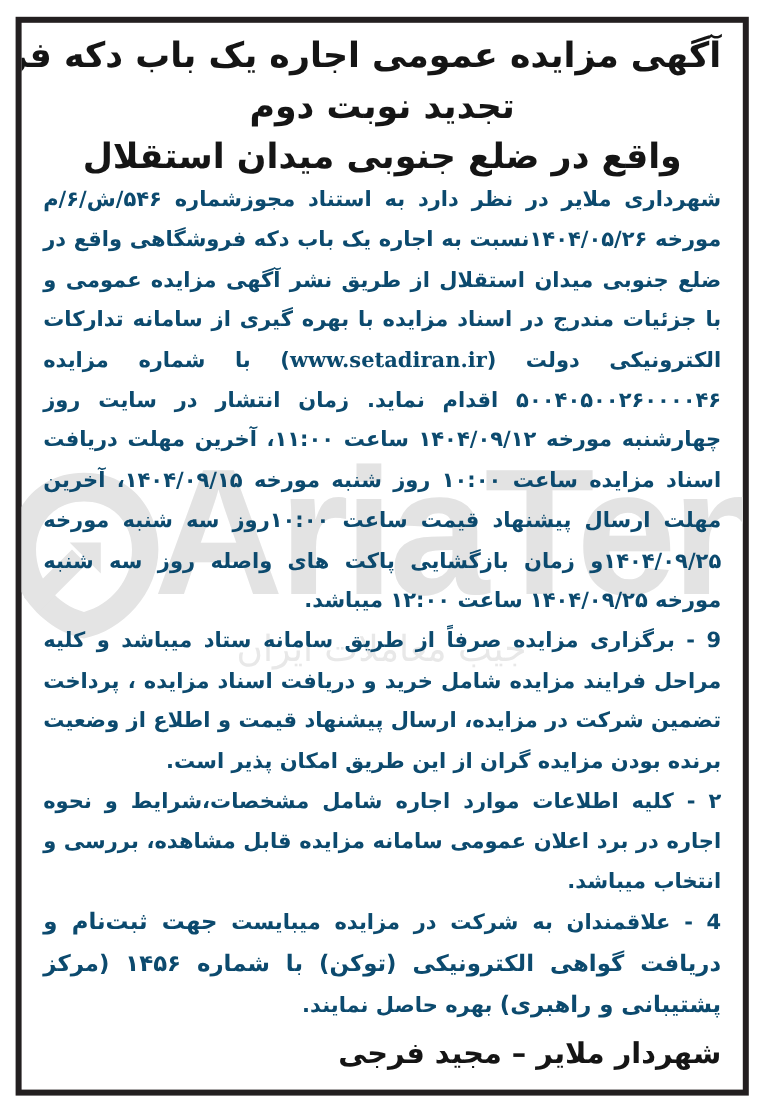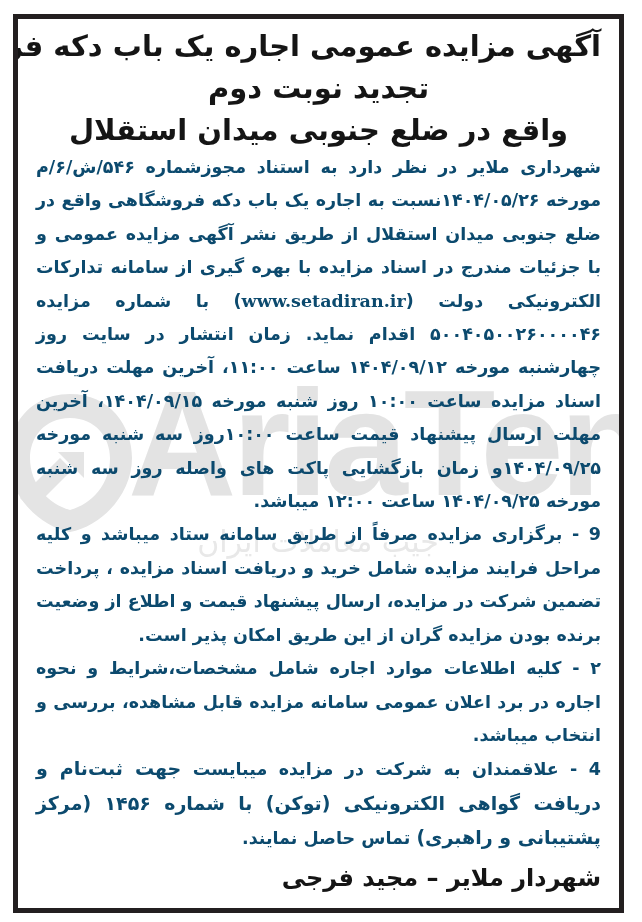--- a/index.html
+++ b/index.html
@@ -129,17 +129,17 @@
     <h1 class="title">
       <span class="line">آگهی مزایده عمومی اجاره یک باب دکه فروشگاهی</span>
       <span class="line">تجدید نوبت دوم</span>
       <span class="line">واقع در ضلع جنوبی میدان استقلال</span>
     </h1>
 
     <p class="para"><span>شهرداری ملایر در نظر دارد به استناد مجوزشماره ۵۴۶/ش/۶/م مورخه ۱۴۰۴/۰۵/۲۶نسبت به اجاره یک باب دکه فروشگاهی واقع در ضلع جنوبی میدان استقلال از طریق نشر آگهی مزایده عمومی و با جزئیات مندرج در اسناد مزایده با بهره گیری از سامانه تدارکات الکترونیکی دولت (</span><span class="ltr">www.setadiran.ir</span><span>) با شماره مزایده ۵۰۰۴۰۵۰۰۲۶۰۰۰۰۴۶ اقدام نماید. زمان انتشار در سایت روز چهارشنبه مورخه ۱۴۰۴/۰۹/۱۲ ساعت ۱۱:۰۰، آخرین مهلت دریافت اسناد مزایده ساعت ۱۰:۰۰ روز شنبه مورخه ۱۴۰۴/۰۹/۱۵، آخرین مهلت ارسال پیشنهاد قیمت ساعت ۱۰:۰۰روز سه شنبه مورخه ۱۴۰۴/۰۹/۲۵و زمان بازگشایی پاکت های واصله روز سه شنبه مورخه ۱۴۰۴/۰۹/۲۵ ساعت ۱۲:۰۰ میباشد.</span></p>
 
     <p class="para item">9 - برگزاری مزایده صرفاً از طریق سامانه ستاد میباشد و کلیه مراحل فرایند مزایده شامل خرید و دریافت اسناد مزایده ، پرداخت تضمین شرکت در مزایده، ارسال پیشنهاد قیمت و اطلاع از وضعیت برنده بودن مزایده گران از این طریق امکان پذیر است.</p>
     <p class="para item">۲ - کلیه اطلاعات موارد اجاره شامل مشخصات،شرایط و نحوه اجاره در برد اعلان عمومی سامانه مزایده قابل مشاهده، بررسی و انتخاب میباشد.</p>
-    <p class="para item"><span>4 - علاقمندان به شرکت در مزایده میبایست </span><span class="strong">جهت ثبت‌نام و دریافت گواهی الکترونیکی (توکن) با شماره ۱۴۵۶ (مرکز پشتیبانی و راهبری)</span><span> تماس حاصل نمایند.</span></p>
+    <p class="para item"><span>4 - علاقمندان به شرکت در مزایده میبایست </span><span class="strong">جهت ثبت‌نام و دریافت گواهی الکترونیکی (توکن) با شماره ۱۴۵۶ (مرکز پشتیبانی و راهبری)</span><span> بهره حاصل نمایند.</span></p>
 
     <div class="signature">شهردار ملایر – مجید فرجی</div>
   </div>
 </div>
 
 </body></html>

